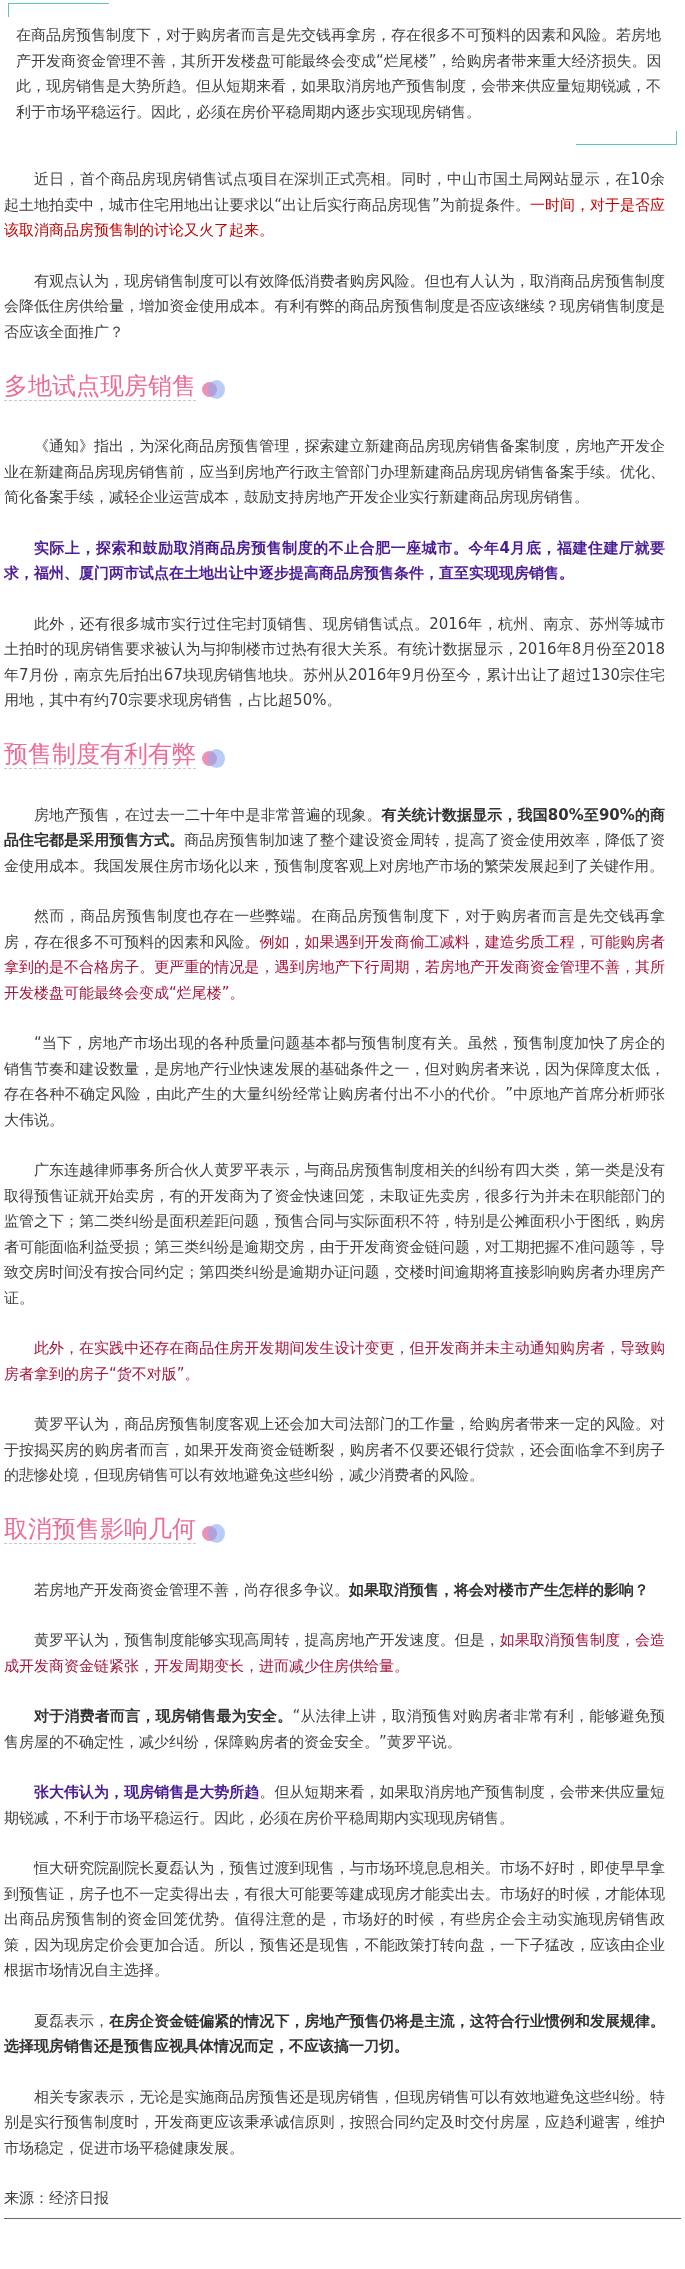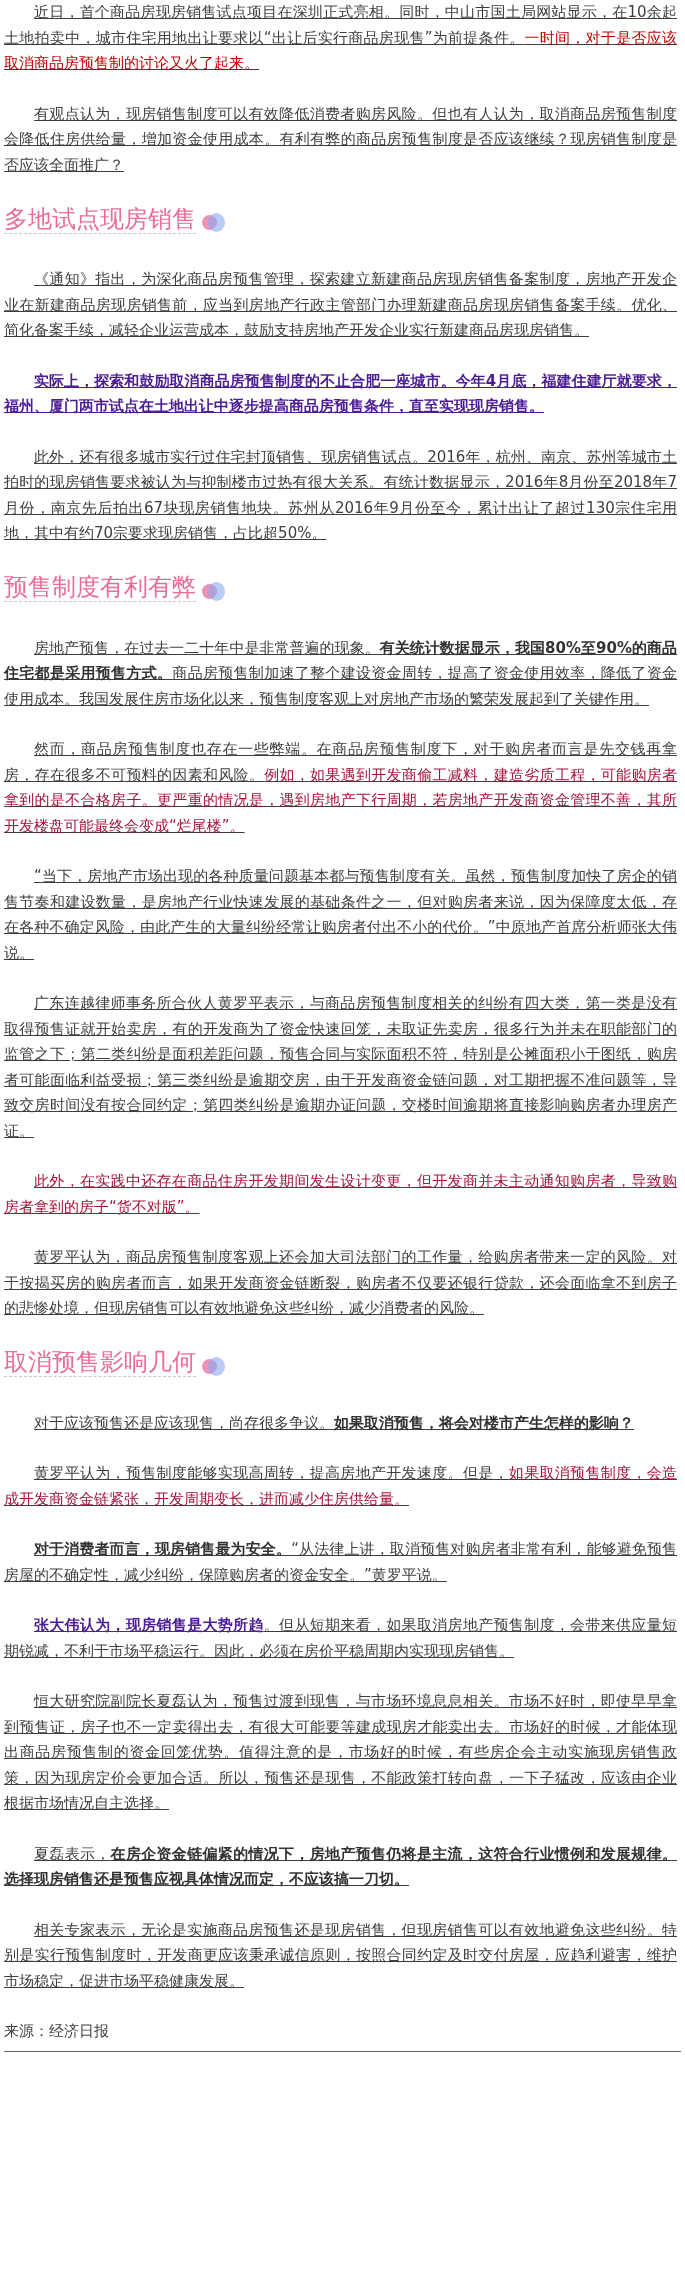--- a/index.html
+++ b/index.html
@@ -14,21 +14,21 @@
   .intro-box { position: relative; padding: 23px 8px 26px 12px; margin-bottom: 16px; }
   .intro-box .corner-tl {
     position: absolute; left: 4px; top: 3px; width: 100px; height: 13px;
     border-top: 1px solid #5ec8b8; border-left: 1px solid #5ec8b8;
   }
   .intro-box .corner-br {
     position: absolute; right: 4px; bottom: 6px; width: 100px; height: 13px;
     border-bottom: 1px solid #5ec8b8; border-right: 1px solid #5ec8b8;
   }
   .intro-box p { margin: 0; text-indent: 0; }
-  p.para { margin: 0 4px 25px 0; text-indent: 2em; text-align: justify; text-decoration: underline; }
+  p.para { margin: 0 16px 25px 0; text-indent: 2em; text-align: justify; }
   .red { color: #c00000; }
   .crimson { color: #a5133a; }
   .crimson-bold { color: #4c1d95; font-weight: bold; }
   .bold { font-weight: bold; color: #333; }
   .section-heading {
     display: flex; align-items: center; margin: 8px 0 30px 0; height: 34px;
   }
   .section-heading .title {
     color: #ea6c98; font-size: 24px; font-weight: normal; letter-spacing: 0;
     border-bottom: 1px dashed #c8c8c8; padding-bottom: 2px; line-height: 24px;
@@ -42,20 +42,25 @@
     position: absolute; left: 6px; top: 0; width: 17px; height: 19px; border-radius: 50%;
     background: rgba(140, 170, 240, 0.6);
   }
   .source { margin: 6px 0 0 0; padding-bottom: 6px; border-bottom: 1px solid #666; }
 </style>
 </head>
 <body>
 
 <div class="article">
 
+  <div class="intro-box">
+    <div class="corner-tl"></div>
+    <p>在商品房预售制度下，对于购房者而言是先交钱再拿房，存在很多不可预料的因素和风险。若房地产开发商资金管理不善，其所开发楼盘可能最终会变成“烂尾楼”，给购房者带来重大经济损失。因此，现房销售是大势所趋。但从短期来看，如果取消房地产预售制度，会带来供应量短期锐减，不利于市场平稳运行。因此，必须在房价平稳周期内逐步实现现房销售。</p>
+    <div class="corner-br"></div>
+  </div>
 
   <p class="para"><span>近日，首个商品房现房销售试点项目在深圳正式亮相。同时，中山市国土局网站显示，在10余起土地拍卖中，城市住宅用地出让要求以“出让后实行商品房现售”为前提条件。</span><span class="red">一时间，对于是否应该取消商品房预售制的讨论又火了起来。</span></p>
   <p class="para">有观点认为，现房销售制度可以有效降低消费者购房风险。但也有人认为，取消商品房预售制度会降低住房供给量，增加资金使用成本。有利有弊的商品房预售制度是否应该继续？现房销售制度是否应该全面推广？</p>
 
   <div class="section-heading">
     <span class="title">多地试点现房销售</span>
     <span class="dots">
         <span class="dot-pink"></span>
         <span class="dot-blue"></span>
       </span>
@@ -78,21 +83,21 @@
   <p class="para crimson">此外，在实践中还存在商品住房开发期间发生设计变更，但开发商并未主动通知购房者，导致购房者拿到的房子“货不对版”。</p>
   <p class="para">黄罗平认为，商品房预售制度客观上还会加大司法部门的工作量，给购房者带来一定的风险。对于按揭买房的购房者而言，如果开发商资金链断裂，购房者不仅要还银行贷款，还会面临拿不到房子的悲惨处境，但现房销售可以有效地避免这些纠纷，减少消费者的风险。</p>
 
   <div class="section-heading">
     <span class="title">取消预售影响几何</span>
     <span class="dots">
         <span class="dot-pink"></span>
         <span class="dot-blue"></span>
       </span>
   </div>
-  <p class="para"><span>对于应该预售还是应该现售，尚存很多争议。</span><span class="bold">如果取消预售，将会对楼市产生怎样的影响？</span></p>
+  <p class="para"><span>若房地产开发商资金管理不善，尚存很多争议。</span><span class="bold">如果取消预售，将会对楼市产生怎样的影响？</span></p>
   <p class="para"><span>黄罗平认为，预售制度能够实现高周转，提高房地产开发速度。但是，</span><span class="crimson">如果取消预售制度，会造成开发商资金链紧张，开发周期变长，进而减少住房供给量。</span></p>
   <p class="para"><span class="bold">对于消费者而言，现房销售最为安全。</span><span>“从法律上讲，取消预售对购房者非常有利，能够避免预售房屋的不确定性，减少纠纷，保障购房者的资金安全。”黄罗平说。</span></p>
   <p class="para"><span class="crimson-bold">张大伟认为，现房销售是大势所趋</span><span>。但从短期来看，如果取消房地产预售制度，会带来供应量短期锐减，不利于市场平稳运行。因此，必须在房价平稳周期内实现现房销售。</span></p>
   <p class="para">恒大研究院副院长夏磊认为，预售过渡到现售，与市场环境息息相关。市场不好时，即使早早拿到预售证，房子也不一定卖得出去，有很大可能要等建成现房才能卖出去。市场好的时候，才能体现出商品房预售制的资金回笼优势。值得注意的是，市场好的时候，有些房企会主动实施现房销售政策，因为现房定价会更加合适。所以，预售还是现售，不能政策打转向盘，一下子猛改，应该由企业根据市场情况自主选择。</p>
   <p class="para"><span>夏磊表示，</span><span class="bold">在房企资金链偏紧的情况下，房地产预售仍将是主流，这符合行业惯例和发展规律。选择现房销售还是预售应视具体情况而定，不应该搞一刀切。</span></p>
   <p class="para">相关专家表示，无论是实施商品房预售还是现房销售，但现房销售可以有效地避免这些纠纷。特别是实行预售制度时，开发商更应该秉承诚信原则，按照合同约定及时交付房屋，应趋利避害，维护市场稳定，促进市场平稳健康发展。</p>
 
   <p class="source">来源：经济日报</p>
 
 </div>

